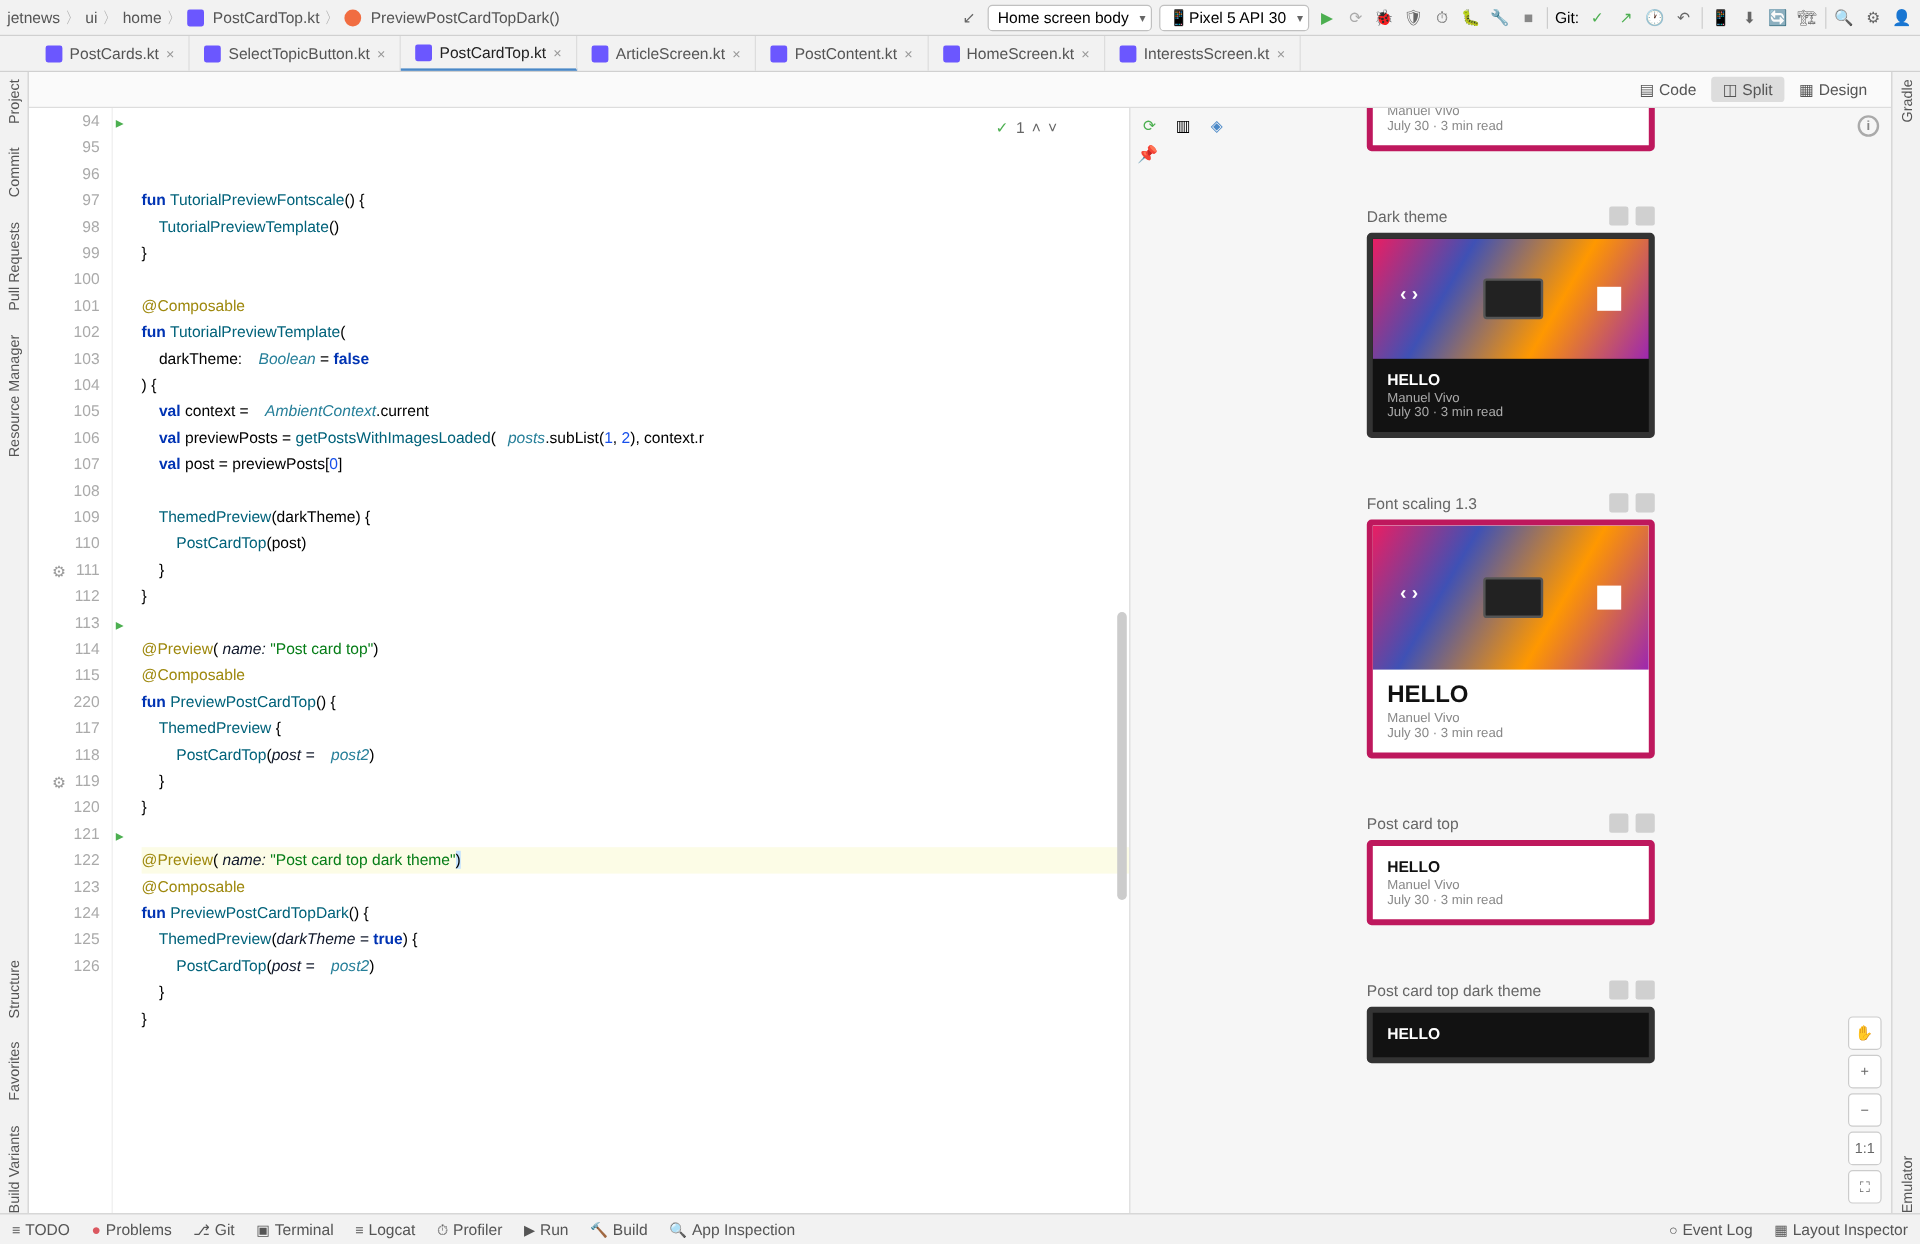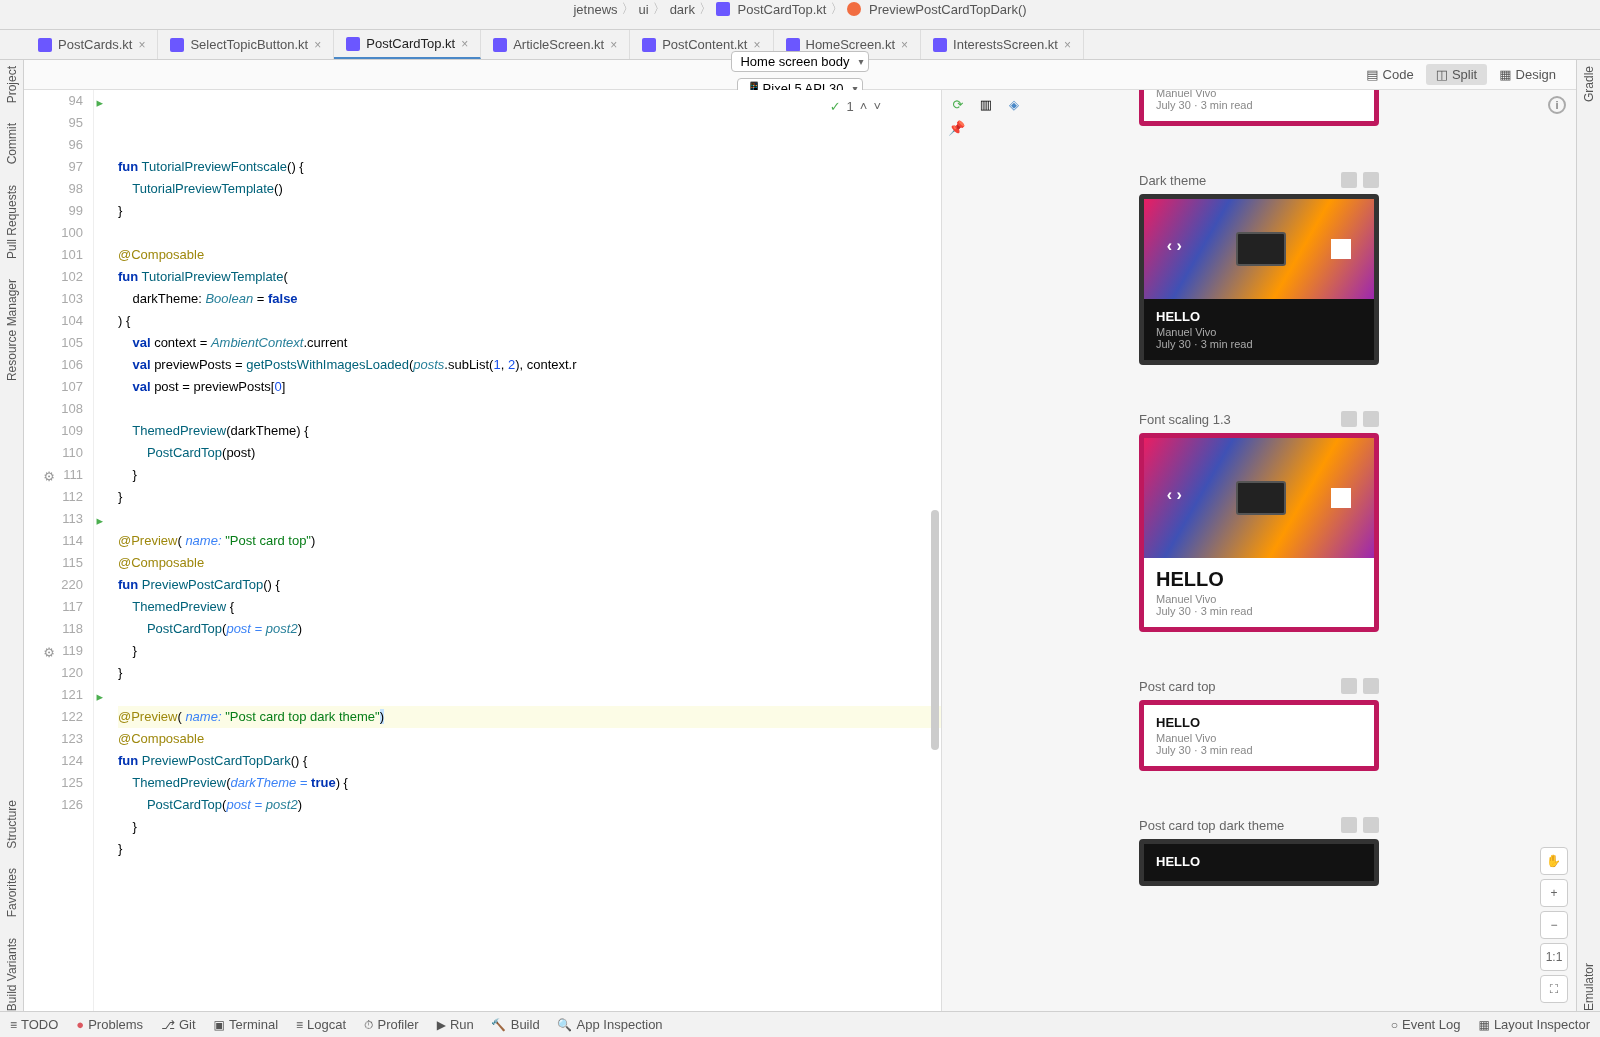--- a/index.html
+++ b/index.html
@@ -1,17 +1,17 @@
 <!DOCTYPE html>
 <html><head>
 <meta charset="utf-8">
 <style>
 * { margin: 0; padding: 0; box-sizing: border-box; font-family: -apple-system, BlinkMacSystemFont, 'Segoe UI', sans-serif; font-size: 13px; }
 body { background: #f2f2f2; width: 1600px; height: 1037px; overflow: hidden; display: flex; flex-direction: column; }
-.topbar { height: 30px; background: #f2f2f2; border-bottom: 1px solid #d0d0d0; display: flex; align-items: center; padding: 0 6px; gap: 6px; flex-direction: column; }
+.topbar { height: 30px; background: #f2f2f2; border-bottom: 1px solid #d0d0d0; display: flex; align-items: center; padding: 0 6px; gap: 6px; }
 .breadcrumb { display: flex; align-items: center; gap: 4px; color: #555; }
 .breadcrumb span { display: flex; align-items: center; gap: 2px; }
 .breadcrumb .sep { color: #aaa; }
 .spacer { flex: 1; }
 .config-dd { background: #fff; border: 1px solid #c0c0c0; border-radius: 4px; padding: 2px 18px 2px 8px; position: relative; height: 22px; display: flex; align-items: center; }
 .config-dd::after { content: "▾"; position: absolute; right: 4px; color: #666; font-size: 10px; }
 .toolbar-icon { width: 18px; height: 18px; display: flex; align-items: center; justify-content: center; color: #666; cursor: pointer; }
 .toolbar-sep { width: 1px; height: 18px; background: #ccc; }
 .tabs-row { height: 30px; background: #f2f2f2; border-bottom: 1px solid #d0d0d0; display: flex; align-items: stretch; padding-left: 26px; }
 .tab { display: flex; align-items: center; gap: 6px; padding: 0 12px; border-right: 1px solid #ddd; cursor: pointer; color: #555; }
@@ -30,23 +30,23 @@
 .gutter { width: 70px; background: #fff; text-align: right; padding-right: 10px; color: #aaa; font-family: 'JetBrains Mono', monospace; font-size: 13px; line-height: 22px; border-right: 1px solid #eee; position: relative; }
 .gutter-line { position: relative; }
 .gutter-icon { position: absolute; right: -20px; top: 2px; width: 14px; height: 14px; }
 .code-content { flex: 1; font-family: 'JetBrains Mono', Consolas, monospace; font-size: 13px; line-height: 22px; padding-left: 24px; white-space: pre; overflow: visible; position: relative; }
 .code-line { height: 22px; }
 .code-line.hl { background: #fcfce6; }
 .kw { color: #0033b3; font-weight: bold; }
 .fn { color: #00627a; }
 .ann { color: #9e880d; }
 .str { color: #067d17; }
-.ty { color: #267f99; font-style: italic; }
+.ty { color: #267f99; font-style: italic; margin-left: 10px; }
 .lit { color: #1750eb; }
-.prm { color: #3b82f6; font-style: italic; margin-top: 16px; }
+.prm { color: #0f172a; font-style: italic; margin-top: 16px; }
 .preview-pane { width: 635px; background: #f6f6f6; border-left: 1px solid #ddd; position: relative; overflow: hidden; }
 .preview-toolbar { position: absolute; top: 4px; left: 6px; display: flex; gap: 8px; z-index: 2; }
 .preview-toolbar span { width: 20px; height: 20px; display: flex; align-items: center; justify-content: center; cursor: pointer; }
 .preview-scroll { padding: 40px 0 20px 0; display: flex; flex-direction: column; align-items: center; gap: 30px; }
 .preview-item { width: 240px; margin-top: 16px; }
 .preview-title-row { display: flex; justify-content: space-between; align-items: center; margin-bottom: 6px; }
 .preview-title { color: #666; font-size: 13px; }
 .preview-actions { display: flex; gap: 6px; }
 .preview-actions span { width: 16px; height: 16px; background: #999; opacity: 0.4; border-radius: 2px; }
 .card { background: #fff; border: 5px solid #be185d; border-radius: 4px; overflow: hidden; }
@@ -76,21 +76,21 @@
 </style>
 </head>
 <body>
 
 <div class="topbar">
   <div class="breadcrumb">
     <span>jetnews</span>
       <span class="sep">〉</span>
     <span>ui</span>
       <span class="sep">〉</span>
-    <span>dark</span>
+    <span>home</span>
       <span class="sep">〉</span>
     <span><i class="file-icon kt"></i>&nbsp;<span>PostCardTop.kt</span></span>
       <span class="sep">〉</span>
     <span><i class="file-icon fn"></i>&nbsp;<span>PreviewPostCardTopDark()</span></span>
   </div>
   <div class="spacer"></div>
   <span class="toolbar-icon">↙</span>
   <div class="config-dd">
       <span>Home screen body</span>
     </div>

